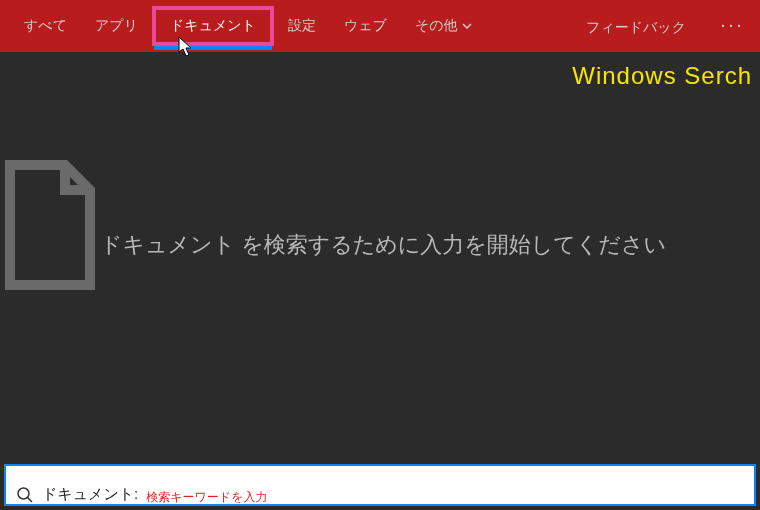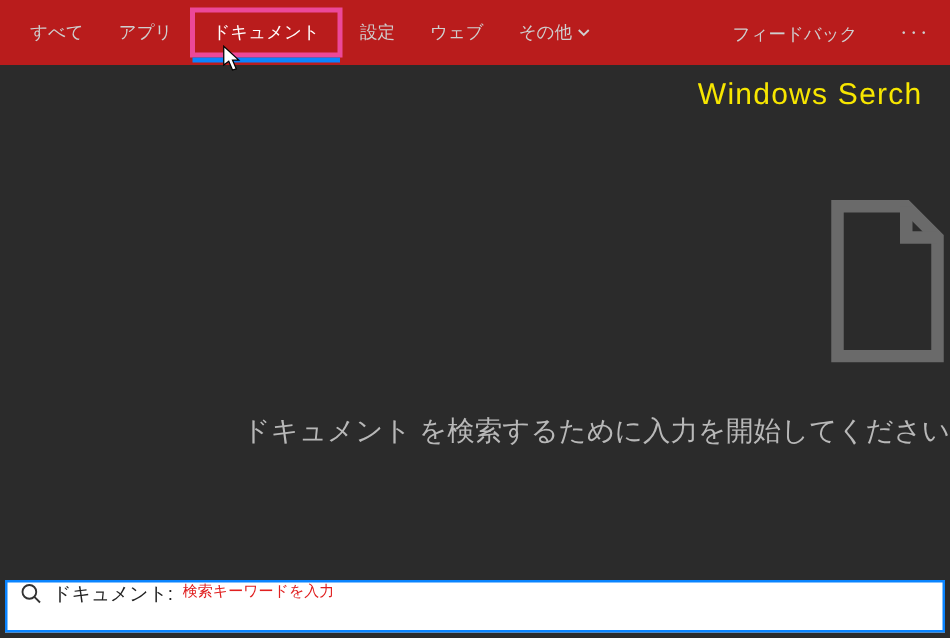--- a/index.html
+++ b/index.html
@@ -67,52 +67,52 @@
   .more {
     color: #cfcfcf;
     font-size: 18px;
     letter-spacing: 2px;
     cursor: pointer;
     padding: 0 6px;
   }
   .banner {
     position: absolute;
     top: 62px;
-    right: 22px;
+    right: 8px;
     color: #f7e600;
     font-size: 24px;
     font-family: "Segoe UI", sans-serif;
     letter-spacing: 1px;
   }
   .center {
     position: absolute;
     top: 160px;
     left: 0; right: 0;
     display: flex;
-    flex-direction: column;
-    align-items: flex-end;
+    flex-direction: row;
+    align-items: center;
   }
   .doc-icon {
     width: 100px;
     height: 130px;
   }
   .prompt {
     margin-top: 40px;
     color: #b8b8b8;
     font-size: 22px;
     text-align: center;
   }
   .searchbar {
     position: absolute;
     left: 4px; right: 4px; bottom: 4px;
     height: 42px;
     background: #ffffff;
     border: 2px solid #0a84ff;
     display: flex;
-    align-items: flex-start;
+    align-items: flex-end;
     padding: 0 10px;
     gap: 8px;
   }
   .search-icon {
     width: 18px; height: 18px;
     flex-shrink: 0;
   }
   .search-label {
     color: #222;
     font-size: 15px;

